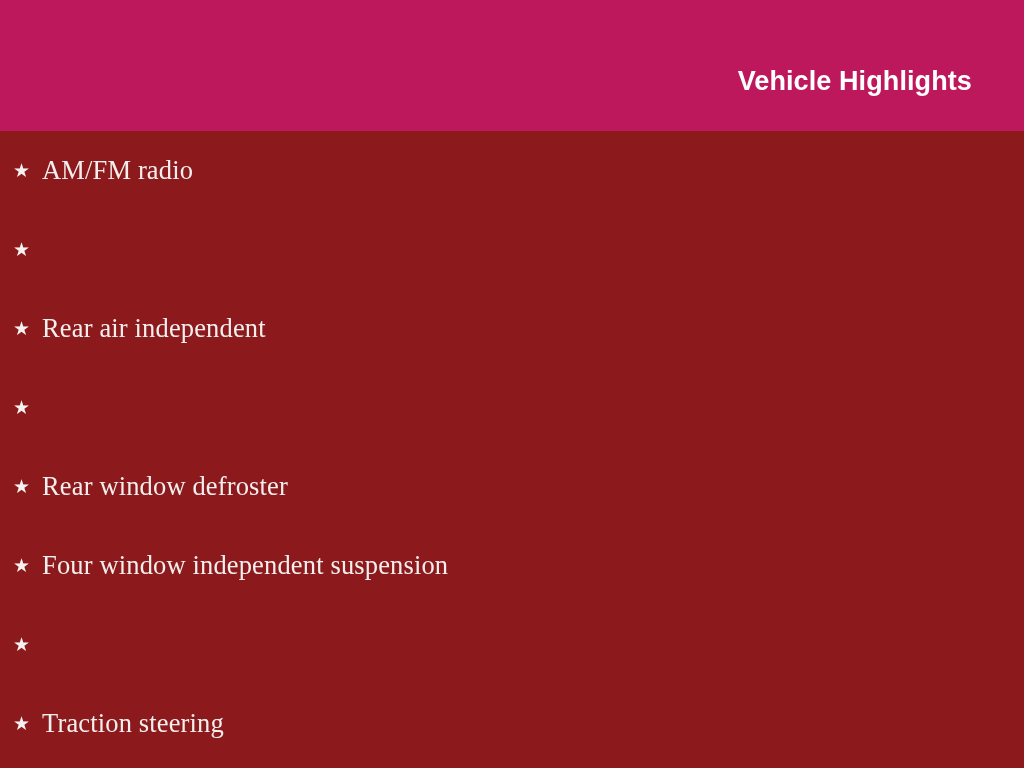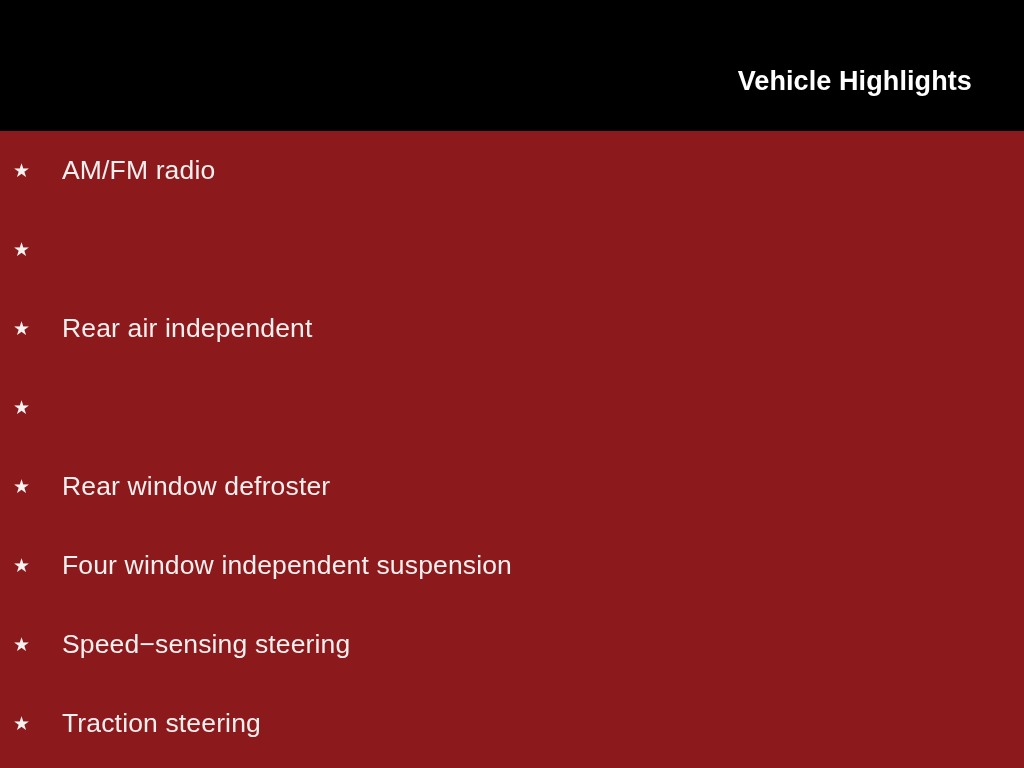--- a/index.html
+++ b/index.html
@@ -22,21 +22,21 @@
     overflow: hidden;
   }
 
   
   .header {
     position: absolute;
     left: 0;
     top: 0;
     width: 1024px;
     height: 158px;
-    background: #000000;
+    background: #be185d;
     display: flex;
     align-items: center;
     justify-content: flex-end;
     box-sizing: border-box;
     padding-right: 52px;
   }
   .header-title {
     color: #ffffff;
     font-family: "Liberation Sans", sans-serif;
     font-size: 27px;
@@ -83,27 +83,26 @@
     font-size: 19px;
     line-height: 1;
     text-align: left;
     margin-right: 11px;
     margin-top: -1px;
     user-select: none;
   }
 
   .feature-label {
     color: #f4efef;
-    font-family: Liberation Sans, sans-serif;
+    font-family: Liberation Serif, serif;
     font-size: 26.5px;
     font-weight: 400;
     line-height: 1;
     letter-spacing: 0.15px;
     white-space: nowrap;
-    margin-left: 20px;
   }
 </style>
 </head>
 <body>
 
 <div class="slide">
 
   <div class="header">
     <div class="header-title">Vehicle Highlights</div>
   </div>
@@ -134,21 +133,20 @@
         <span class="feature-label">Rear window defroster</span>
       </li>
 
       <li class="feature-item">
         <span class="star-icon">★</span>
         <span class="feature-label">Four window independent suspension</span>
       </li>
 
       <li class="feature-item">
         <span class="star-icon">★</span>
-        <span class="feature-label">Speed−sensing steering</span>
       </li>
 
       <li class="feature-item">
         <span class="star-icon">★</span>
         <span class="feature-label">Traction steering</span>
       </li>
 
     </ul>
   </div>
 

